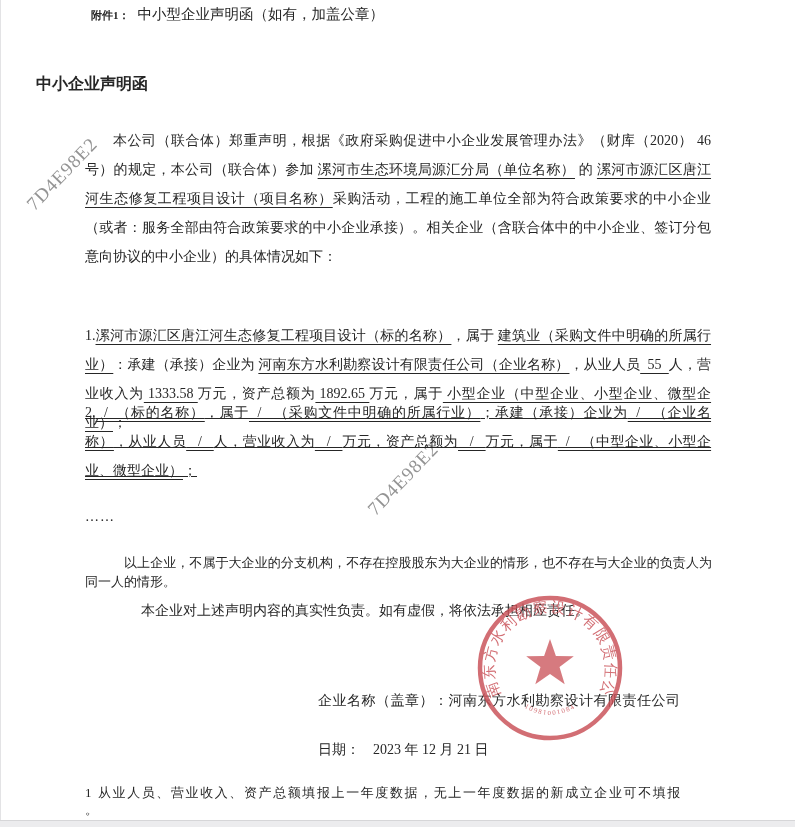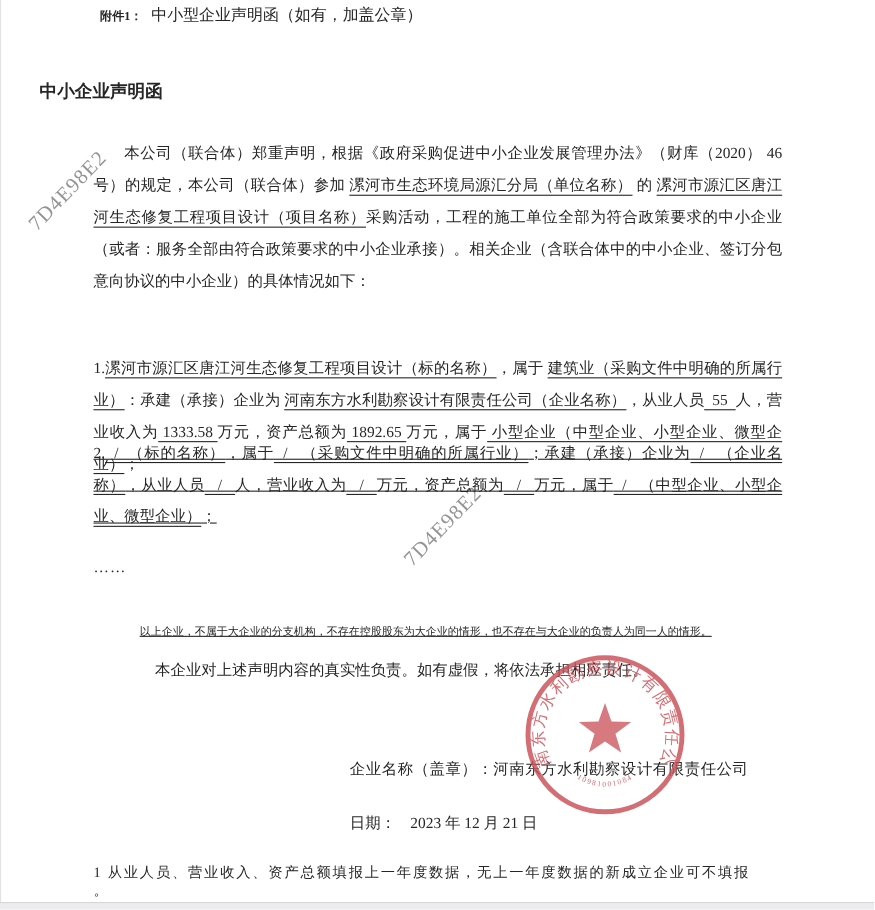--- a/index.html
+++ b/index.html
@@ -10,21 +10,21 @@
   .page-left-edge{position:absolute;left:0;top:0;width:1px;height:820px;background:#e3e3e5;}
   .bottom-edge{position:absolute;left:0;top:820px;width:795px;height:7px;background:#ececee;border-top:1px solid #d6d6d8;}
   .attach-line{position:absolute;left:91px;top:3px;font-size:14.5px;line-height:22px;white-space:nowrap;}
   .attach-line .bold{font-weight:bold;font-size:11px;margin-right:8px;}
   .doc-title{position:absolute;left:0;right:0;top:60px;margin:12px;font-size:16px;font-weight:bold;line-height:24px;padding-left:24px;}
   .para{position:absolute;left:85px;width:626px;margin:0;font-size:14px;line-height:29px;text-align:justify;}
   .intro{top:126px;text-indent:2em;}
   .item1{top:292px;margin-top:29px;}
   .item2{top:398px;text-decoration:underline;}
   .ellipsis{position:absolute;left:85px;top:505px;margin:0;font-size:14px;line-height:24px;letter-spacing:1px;}
-  .closing1{position:absolute;left:85px;top:553px;width:627px;margin:12px;font-size:10px;line-height:19px;text-align:justify;text-indent:3em;text-decoration:underline;}
+  .closing1{position:absolute;left:85px;top:553px;width:627px;margin:0;font-size:13px;line-height:19px;text-align:justify;text-indent:3em;}
   .closing2{position:absolute;left:85px;top:596px;width:640px;margin:0;font-size:14px;line-height:29px;text-indent:4em;}
   .u{text-decoration:underline;text-underline-offset:3.5px;text-decoration-thickness:1px;}
   .sign-company{position:absolute;left:318px;top:690px;font-size:14px;line-height:22px;letter-spacing:0.5px;white-space:nowrap;}
   .sign-date{position:absolute;left:318px;top:739px;font-size:14px;line-height:22px;white-space:nowrap;}
   .sign-date .date-val{margin-left:13px;}
   .footnote{position:absolute;left:85px;top:784px;width:630px;font-size:13px;line-height:17px;letter-spacing:1.6px;}
   .watermark{
     position:absolute;font-size:19px;color:#8f8f8f;letter-spacing:1px;white-space:nowrap;
     transform:rotate(-46deg);transform-origin:center center;opacity:.95;z-index:0;
     font-family:"Liberation Serif","DejaVu Serif",serif;

